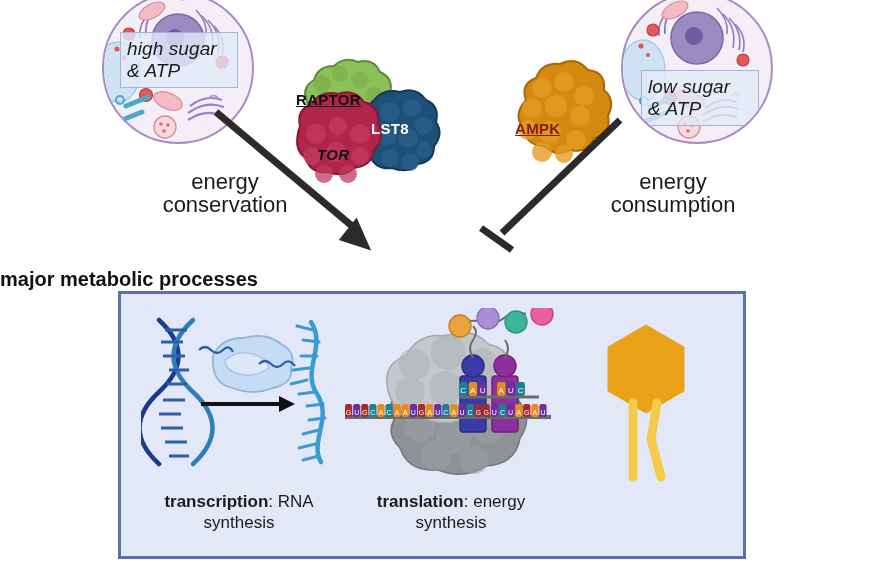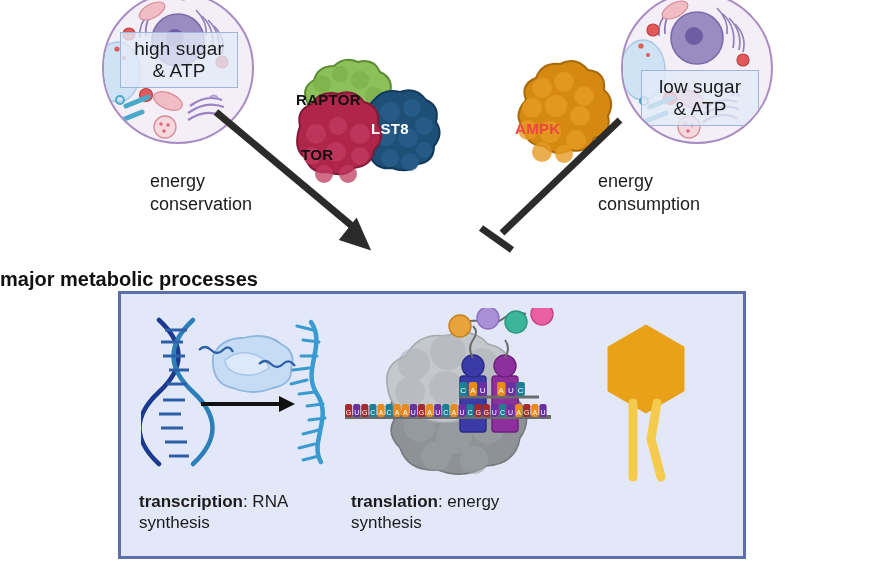--- a/index.html
+++ b/index.html
@@ -16,51 +16,51 @@
     position:absolute;border-radius:50%;
     background:#f4eff7;
     border:2.5px solid #a98cc4;
     overflow:hidden;
   }
   .cell-label{
     position:absolute;
     background:rgba(226,234,247,0.80);
     border:1px solid #9fb4da;
     color:#1b1b1b;
-    text-align:center;
     font-size:19px;
     line-height:22px;
     padding:5px 6px;
     letter-spacing:.1px;
+    font-style:italic;
   }
 
   
   .plabel{
     position:absolute;font-weight:bold;font-size:15px;
     letter-spacing:.3px;white-space:nowrap;
   }
 
   
   .cap{
-    position:absolute;color:#1b1b1b;
-    font-size:18px;line-height:23px;
+    position:absolute;text-align:center;color:#1b1b1b;
+    font-size:22px;line-height:23px;
   }
 
   .title{
     position:absolute;width:100%;
     font-size:20px;font-weight:bold;color:#111;
   }
 
   
   .panel{
     position:absolute;left:118px;top:291px;width:628px;height:268px;
     background:#e3e8f8;border:3px solid #5d6fab;box-sizing:border-box;
   }
   .panel-cap{
-    position:absolute;color:#1b1b1b;
+    position:absolute;text-align:center;color:#1b1b1b;
     font-size:17px;line-height:21px;
   }
   .panel-cap b{font-weight:bold;}
 </style>
 </head>
 <body>
 
 <div class="stage">
 
   <div class="cell" style="left:102px;top:-8px;width:148px;height:148px;">
@@ -216,43 +216,43 @@
           <circle cx="60" cy="74" r="9"></circle>
         <circle cx="82" cy="82" r="10"></circle>
           <circle cx="34" cy="104" r="9"></circle>
         <circle cx="58" cy="100" r="10"></circle>
           <circle cx="82" cy="104" r="9"></circle>
         <circle cx="46" cy="122" r="9"></circle>
           <circle cx="70" cy="122" r="9"></circle>
       </g>
     </g>
   </svg>
-  <div class="plabel" style="left:296px;top:91px;color:#111;">RAPTOR</div>
-  <div class="plabel" style="left:301px;top:146px;color:#111;">TOR</div>
+  <div class="plabel" style="left:296px;top:91px;color:#111;text-decoration:underline;">RAPTOR</div>
+  <div class="plabel" style="left:317px;top:146px;color:#111;font-style:italic;">TOR</div>
   <div class="plabel" style="left:371px;top:120px;color:#ffffff;">LST8</div>
 
   <svg class="abs" style="left:492px;top:56px;" width="124" height="124" viewBox="0 0 124 124">
     <path d="M34 44 q-6 -16 10 -22 q6 -16 24 -14 q16 -8 28 6
              q18 2 16 20 q12 10 4 26 q4 18 -14 22 q-6 16 -24 12
              q-14 8 -26 -4 q-18 0 -20 -18 q-12 -12 2 -28 z" fill="#d68910" stroke="#a8690a" stroke-width="2"></path>
     <g fill="#e69b22" opacity="0.8">
       <circle cx="50" cy="32" r="10"></circle>
         <circle cx="72" cy="26" r="10"></circle>
       <circle cx="92" cy="40" r="10"></circle>
         <circle cx="40" cy="52" r="10"></circle>
       <circle cx="64" cy="50" r="11"></circle>
         <circle cx="88" cy="60" r="10"></circle>
       <circle cx="36" cy="74" r="10"></circle>
         <circle cx="58" cy="76" r="11"></circle>
       <circle cx="84" cy="84" r="10"></circle>
         <circle cx="50" cy="96" r="10"></circle>
       <circle cx="72" cy="98" r="9"></circle>
     </g>
   </svg>
-  <div class="plabel" style="left:515px;top:120px;color:#ef4444;">AMPK</div>
+  <div class="plabel" style="left:515px;top:120px;color:#7f1d1d;text-decoration:underline;">AMPK</div>
 
   <svg class="abs" style="left:0;top:0;" width="870" height="570" viewBox="0 0 870 570">
     <defs>
       <marker id="arrowhead" markerWidth="10" markerHeight="8" refX="2" refY="4" orient="auto">
         <polygon points="0,0 10,4 0,8" fill="#2b2b2b"></polygon>
       </marker>
     </defs>
 
     <g>
       <line x1="216" y1="112" x2="358" y2="231" stroke="#2b2b2b" stroke-width="7"></line>

